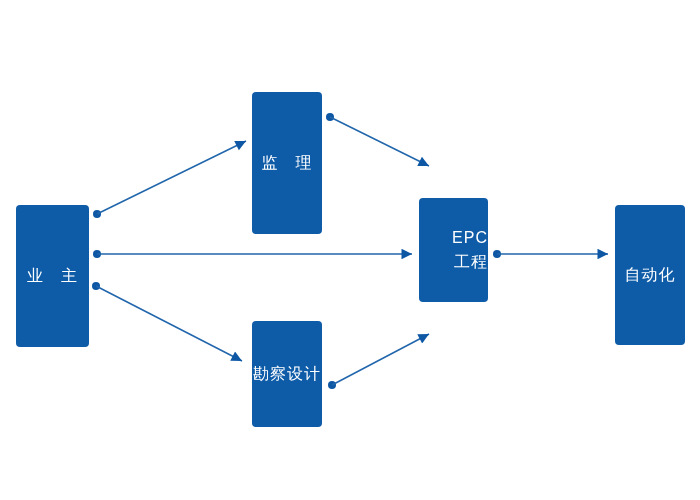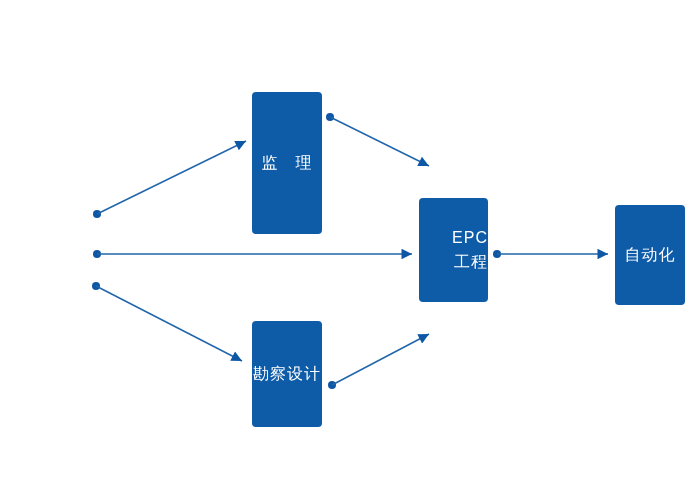--- a/index.html
+++ b/index.html
@@ -45,21 +45,21 @@
     text-align:center;
     font-size:16px;
     line-height:1.5;
     letter-spacing:1px;
     margin-top:28px;
   }
   .node-owner      {left:16px;  top:177px; width:73px; height:142px;}
   .node-supervision{left:252px; top:64px;  width:70px; height:142px;}
   .node-survey     {left:252px; top:293px; width:70px; height:106px;}
   .node-epc        {left:419px; top:170px; width:69px; height:104px;align-items:flex-end;}
-  .node-automation {left:615px; top:177px; width:70px; height:100px;}
+  .node-automation {left:615px; top:177px; width:70px; height:140px;}
 </style>
 </head>
 <body>
 
 <div class="canvas">
 
   <svg class="edges" viewBox="0 0 700 500" xmlns="http://www.w3.org/2000/svg">
     <defs>
       <marker id="arrowhead" viewBox="0 0 10 10" refX="10" refY="5" markerWidth="8" markerHeight="7" orient="auto-start-reverse">
         <path d="M0,0 L10,5 L0,10 z" fill="#0d57a4"></path>
@@ -90,20 +90,23 @@
       <circle cx="332" cy="385" r="4"></circle>
       <line x1="332" y1="385" x2="429" y2="334" marker-end="url(#arrowhead)"></line>
     </g>
 
     <g>
       <circle cx="497" cy="254" r="4"></circle>
       <line x1="497" y1="254" x2="608" y2="254" marker-end="url(#arrowhead)"></line>
     </g>
   </svg>
 
+  <div class="node node-owner">
+    <span>业　主</span>
+  </div>
 
   <div class="node node-supervision">
     <span>监　理</span>
   </div>
 
   <div class="node node-survey">
     <span>勘察设计</span>
   </div>
 
   <div class="node node-epc">

